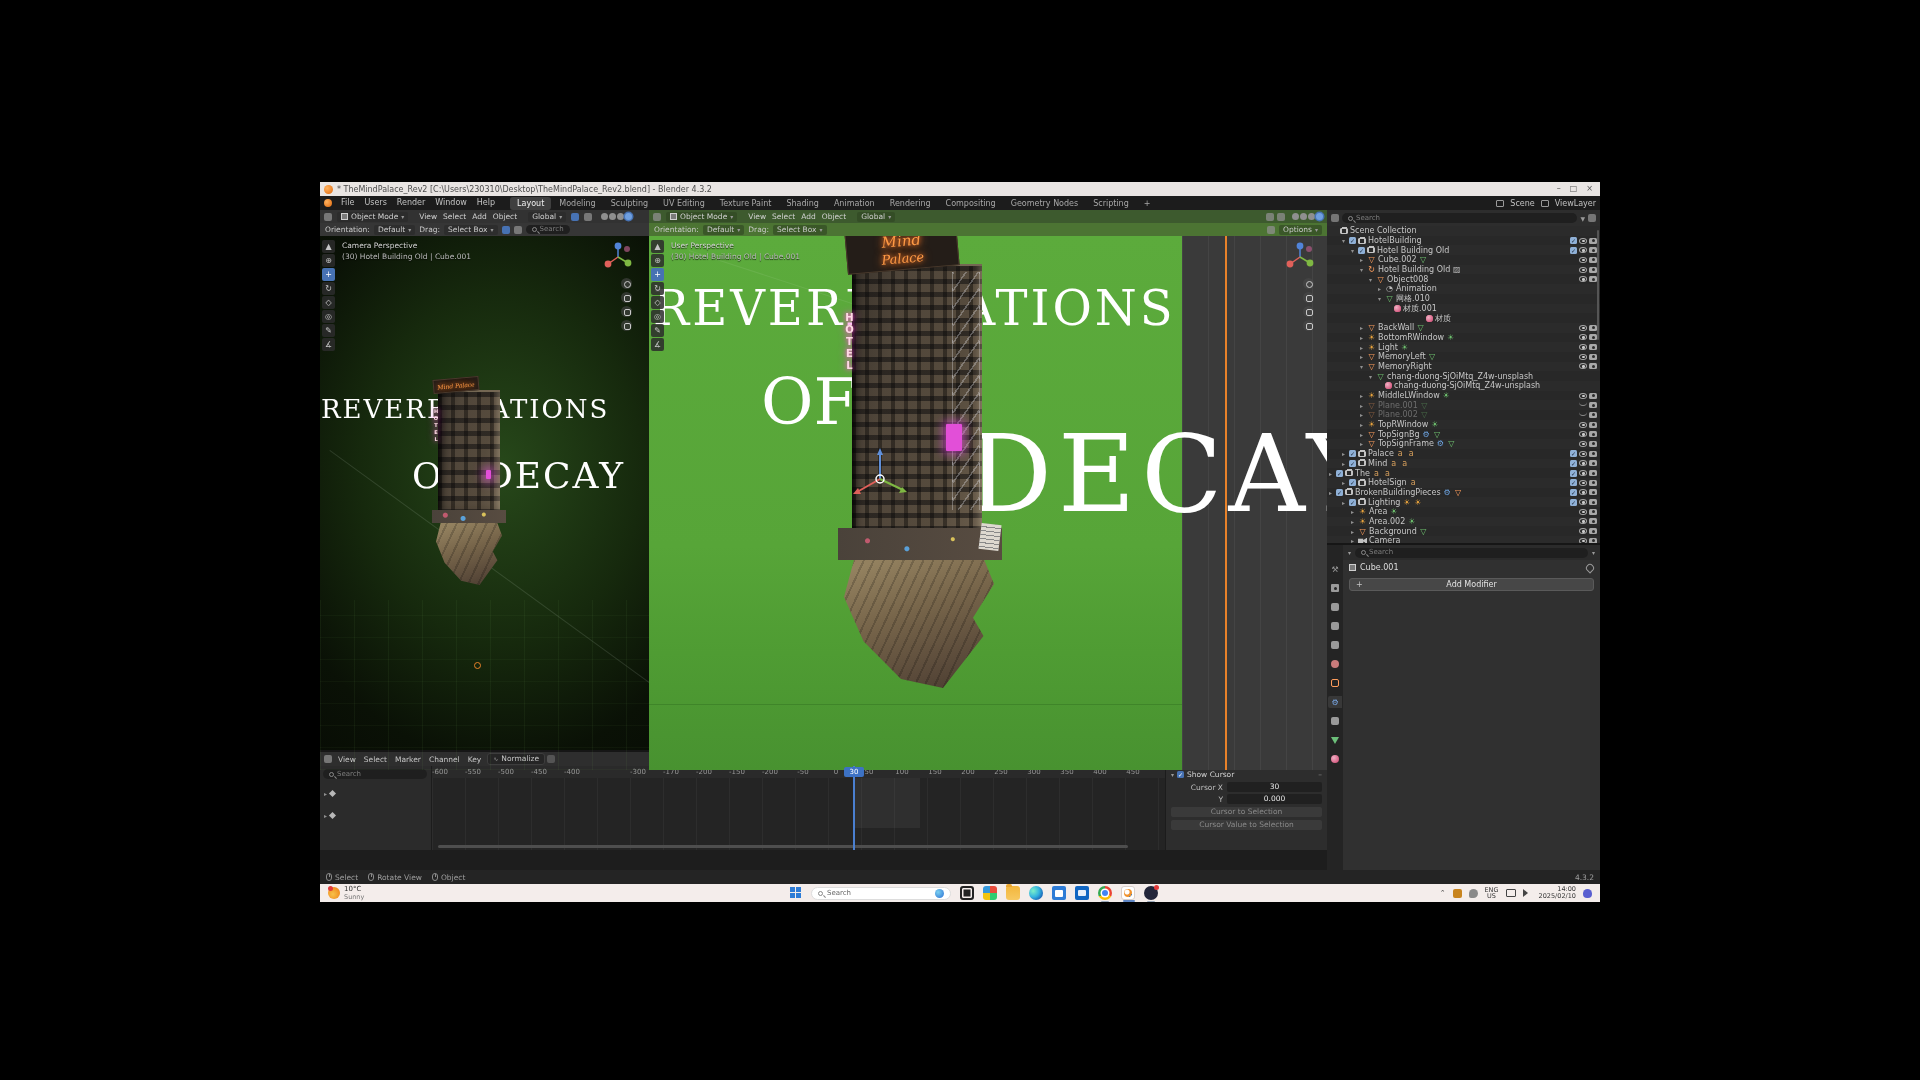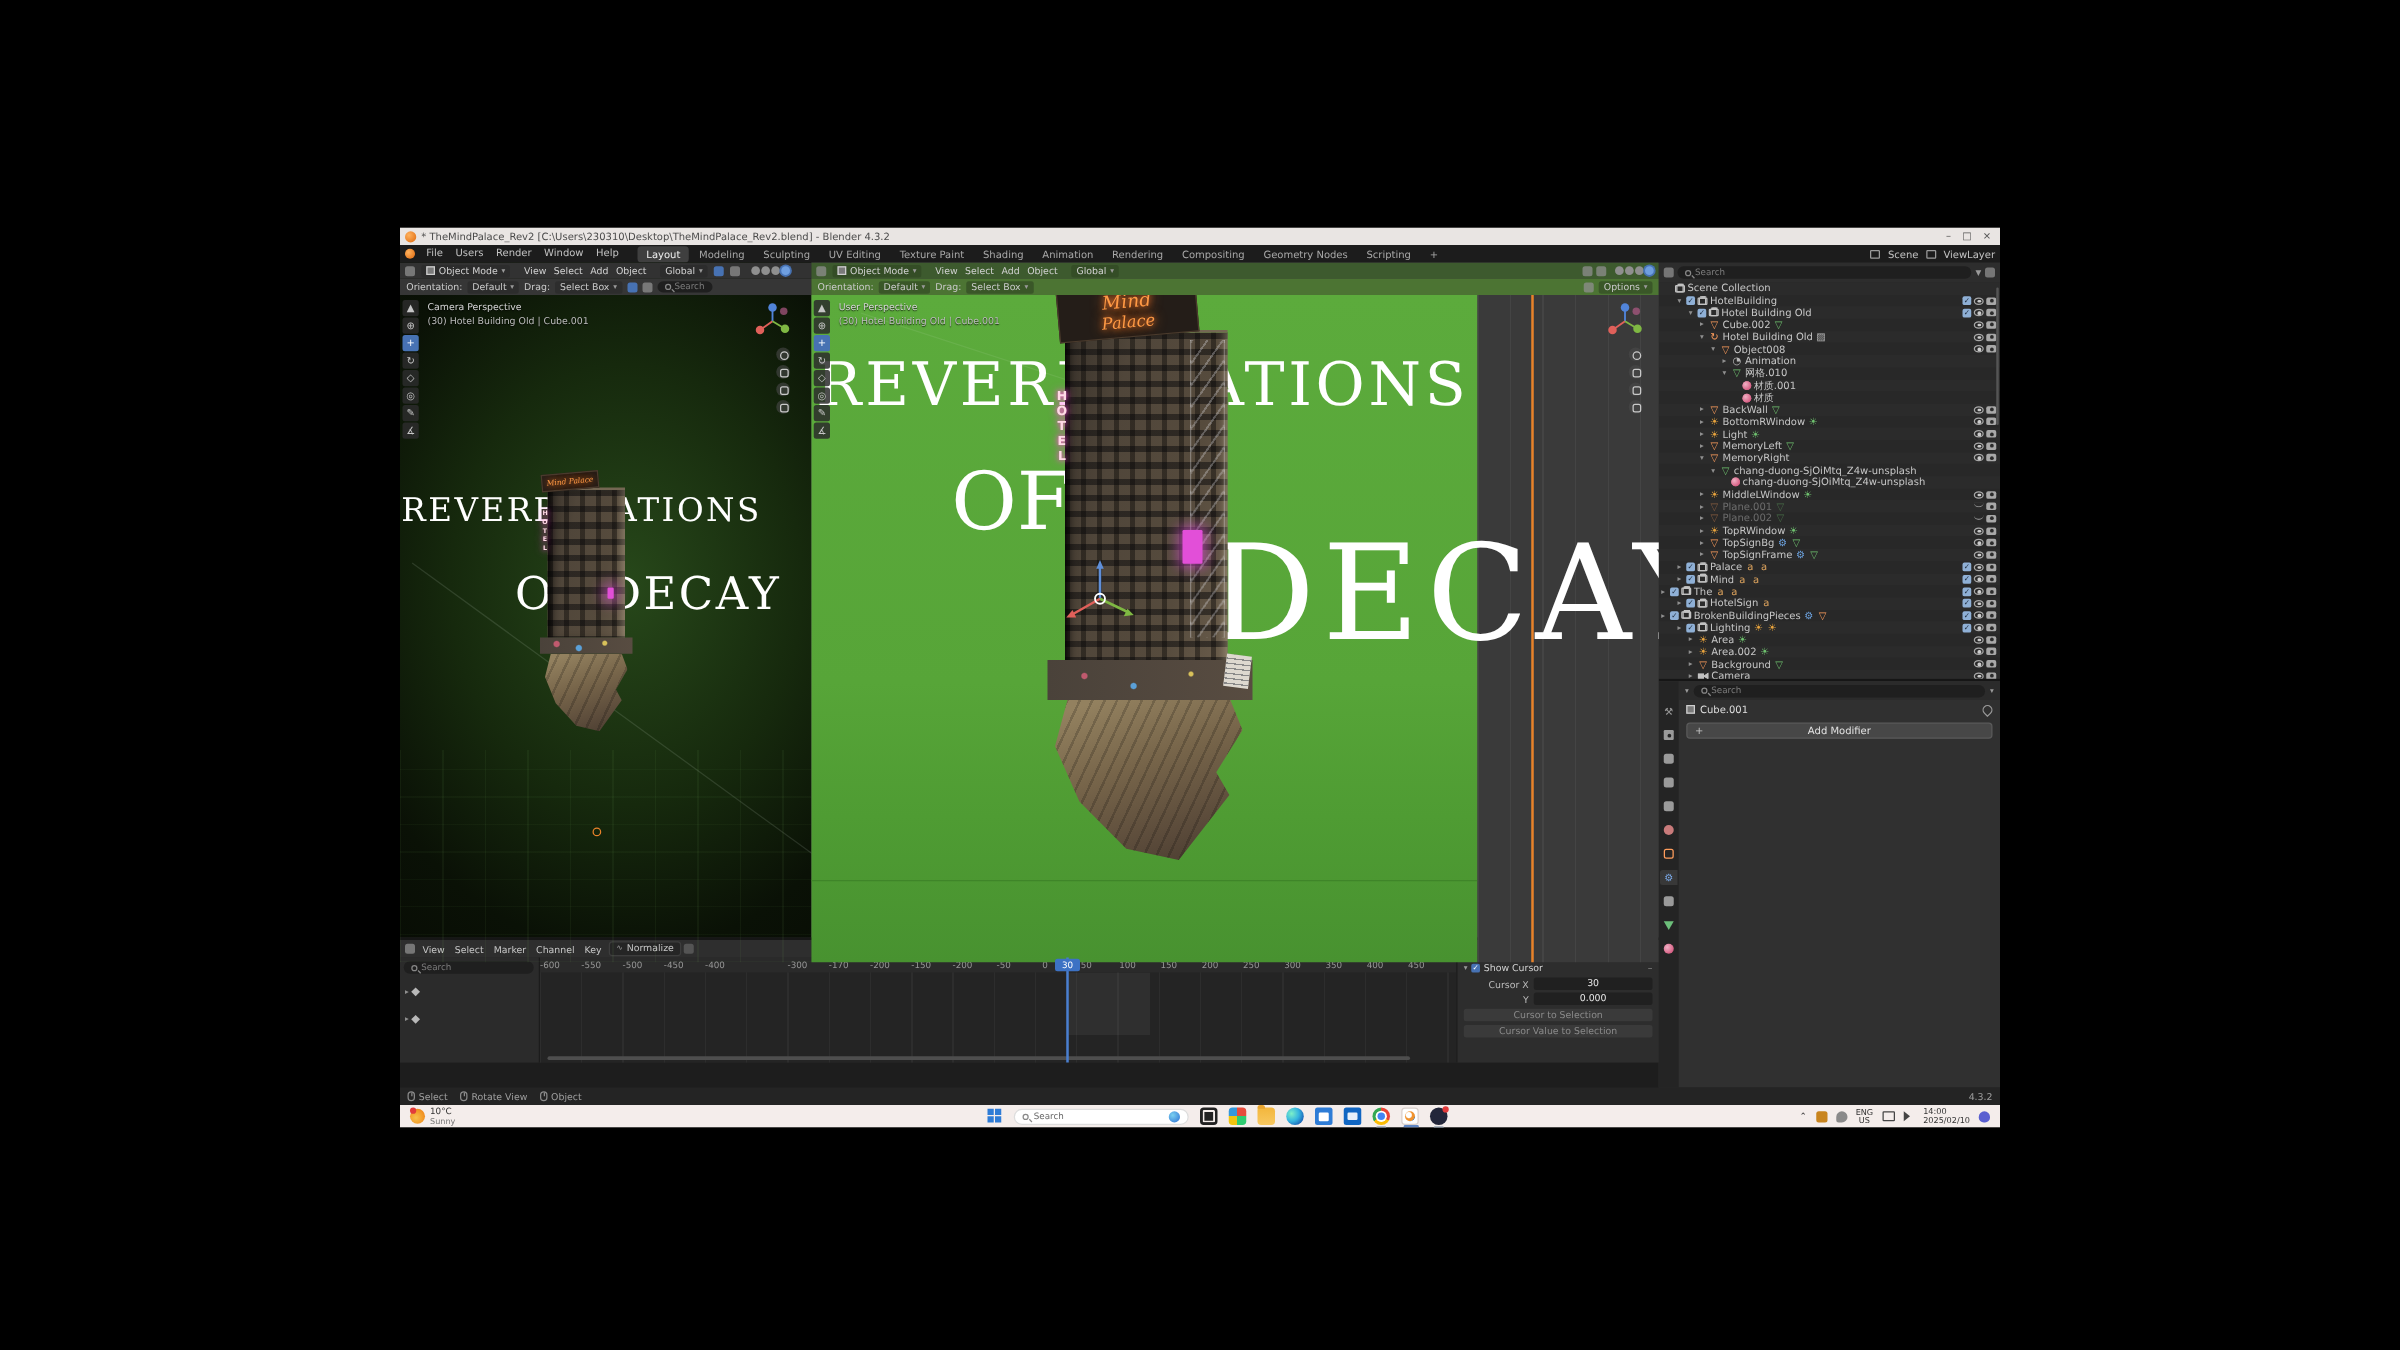--- a/index.html
+++ b/index.html
@@ -199,21 +199,21 @@
   .a-rec::after{content:'';position:absolute;right:-1px;top:-1px;width:5px;height:5px;border-radius:50%;background:#e23b3b}
   .under{position:absolute;bottom:-3px;left:3px;width:8px;height:2px;border-radius:1px;background:#9aa7b8}
   .under.act{left:1px;width:12px;background:#5f86c4}
   .tray{margin-left:auto;display:flex;align-items:center;gap:7px;color:#333}
   .tchev{font-size:7px;color:#444}
   .tico{width:9px;height:9px;border-radius:2px;background:#c8841e}
   .tico.g{background:#8a8a8a;border-radius:50% 50% 50% 2px}
   .lang{text-align:center;line-height:6.5px;font-size:6.5px}
   .kbd{width:10px;height:8px;border:1px solid #444;border-radius:1px}
   .spk{width:0;height:0;border:4px solid transparent;border-right:5px solid #444;position:relative;transform:rotate(180deg)}
-  .clock{line-height:7.5px;font-size:6.5px}
+  .clock{text-align:right;line-height:7.5px;font-size:6.5px}
   .bell{width:9px;height:9px;background:#5a5fd0;border-radius:50% 50% 4px 4px}
 </style>
 </head>
 <body>
 
 <div class="screen">
 
   <div class="titlebar">
     <span class="blogo"></span>
     <span class="ttext">* TheMindPalace_Rev2 [C:\Users\230310\Desktop\TheMindPalace_Rev2.blend] - Blender 4.3.2</span>
@@ -529,21 +529,21 @@
             <span class="sp"></span>
           </div>
           <div class="orow" style="padding-left: 58px;">
             <span class="arr"></span>
             <span class="oic oc-mat">
               <span class="oc-mat"></span>
             </span>
             <span class="lbl">材质.001</span>
             <span class="sp"></span>
           </div>
-          <div class="orow" style="padding-left: 58px;">
+          <div class="orow" style="padding-left: 90px;">
             <span class="arr"></span>
             <span class="oic oc-mat">
               <span class="oc-mat"></span>
             </span>
             <span class="lbl">材质</span>
             <span class="sp"></span>
           </div>
           <div class="orow" style="padding-left: 31px;">
             <span class="arr">▸</span>
             <span class="oic " style="color: rgb(255, 157, 92);">▽</span>

